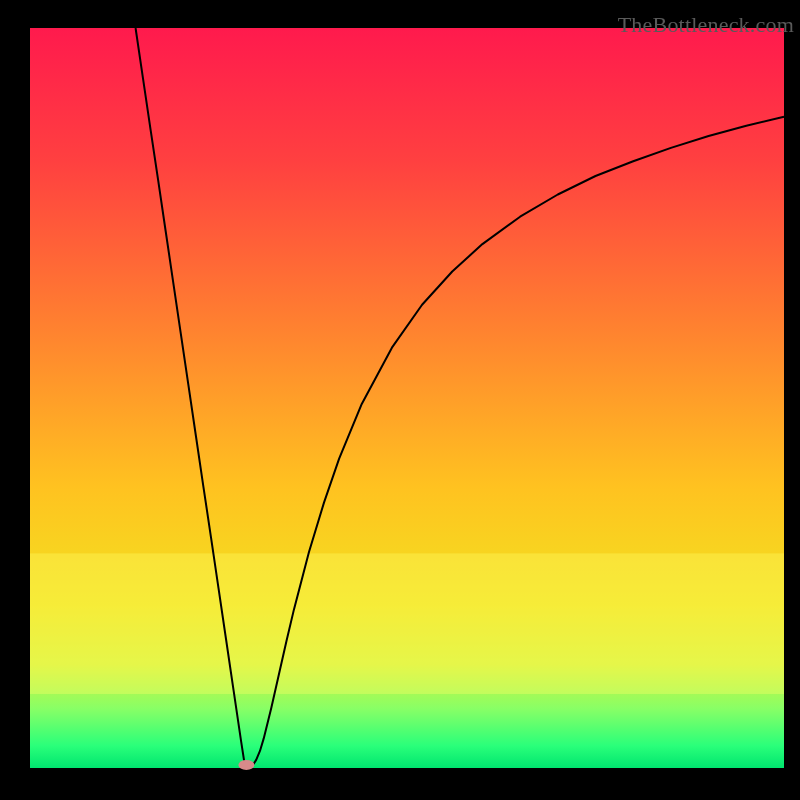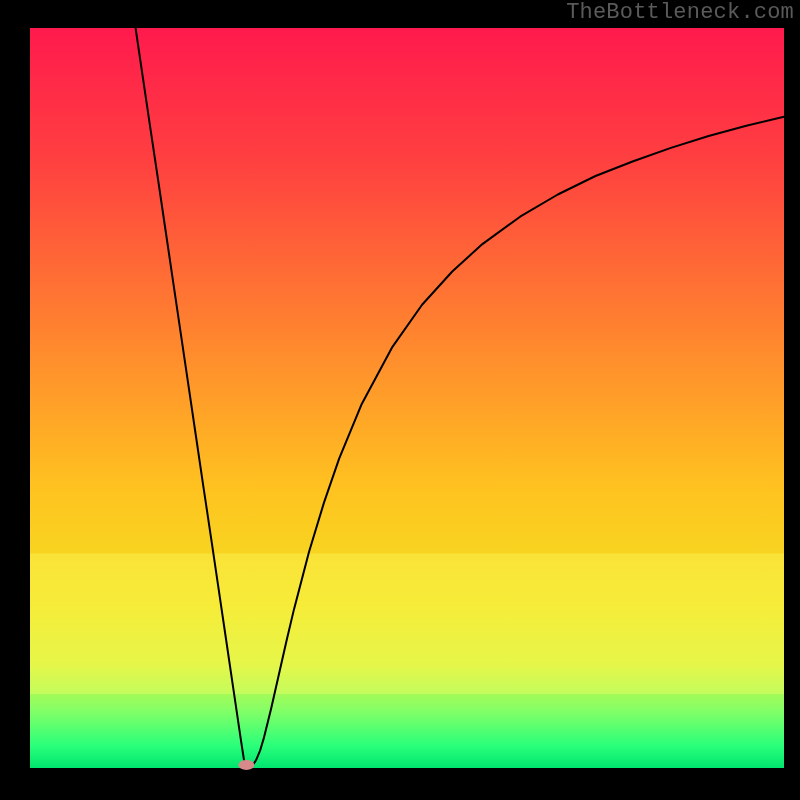--- a/index.html
+++ b/index.html
@@ -11,28 +11,28 @@
     background: #000;
     font-family: Arial, Helvetica, sans-serif;
   }
   .chart-wrapper {
     position: relative;
     width: 800px;
     height: 800px;
   }
   .watermark {
     position: absolute;
-    top: 0;
+    top: 12px;
     right: 6px;
     color: #5a5a5a;
     font-size: 22px;
     font-weight: 500;
     letter-spacing: 0.2px;
     z-index: 5;
-    font-family: Liberation Mono, monospace;
+    font-family: Liberation Serif, serif;
   }
   svg {
     display: block;
   }
 </style>
 </head>
 <body>
 
 <div class="chart-wrapper">
   <div class="watermark">TheBottleneck.com</div>

